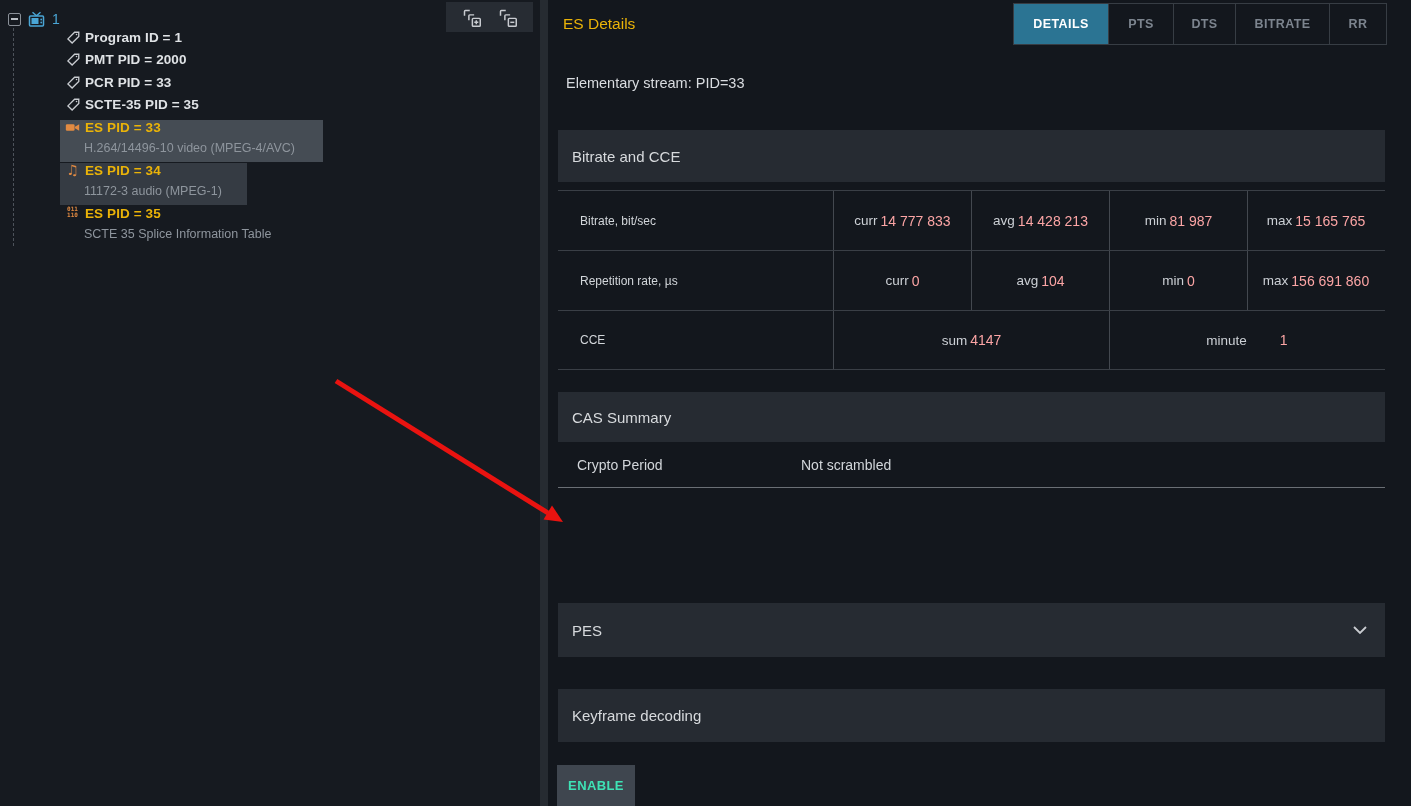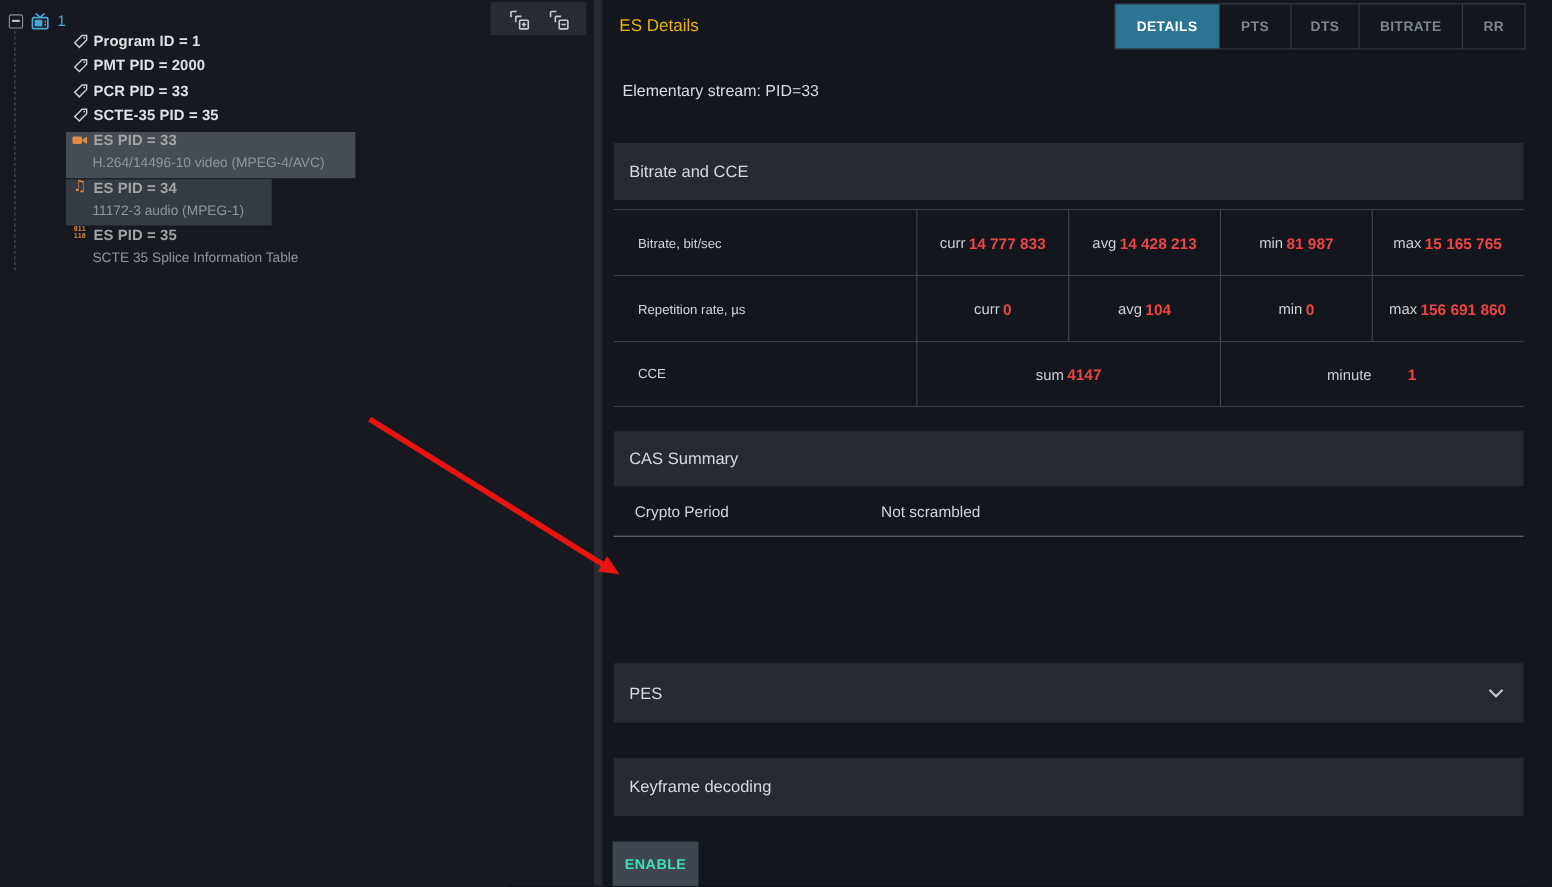--- a/index.html
+++ b/index.html
@@ -8,21 +8,21 @@
   #stage {
     position:relative; width:1411px; height:806px; overflow:hidden;
     background:#13171d; color:#dfe2e6;
   }
   
   #tree-panel { position:absolute; left:0; top:0; width:540px; height:806px; background:#161a20; }
   #panel-divider { position:absolute; left:540px; top:0; width:8px; height:806px; background:#262b31; }
   .guide { position:absolute; left:13px; top:28px; height:218px; border-left:1px dashed #4c525a; }
   .tree-row { position:absolute; height:21px; display:flex; align-items:flex-start; white-space:nowrap; }
   .tree-main { font-size:13.5px; font-weight:700; color:#dfe2e5; letter-spacing:.1px; }
-  .tree-main.orange { color:#a3a3a3; }
+  .tree-main.orange { color:#eab308; }
   .tree-sub { font-size:12.5px; font-weight:400; color:#8e959d; }
   .row-icon { width:19px; display:flex; align-items:center; justify-content:center; margin-right:3px; flex:0 0 19px; }
   .hl { position:absolute; background:#454c54; }
   .hl2 { background:#353b43; }
   #root-row { position:absolute; left:8px; top:9px; height:20px; display:flex; align-items:center; gap:6px; }
   #root-label { color:#4aa6d6; font-size:14px; }
   .expander { width:13px; height:13px; border:1.5px solid #8a9098; border-radius:2px; position:relative; }
   .expander::after { content:""; position:absolute; left:2px; right:2px; top:4.5px; height:1.5px; background:#b9bec4; }
   #tree-toolbar { position:absolute; left:446px; top:2px; width:87px; height:30px; background:#272c33; display:flex; align-items:center; justify-content:space-evenly; }
   .tool-btn { width:22px; height:22px; display:flex; align-items:center; justify-content:center; cursor:pointer; }
@@ -41,21 +41,21 @@
                     padding-left:14px; font-size:15px; color:#d7dadd; cursor:pointer; }
   .chevron { position:absolute; right:18px; top:50%; transform:translateY(-50%); }
   
   #bitrate-table { position:absolute; left:10px; top:190px; width:827px; border-top:1px solid #3a3f46; border-bottom:1px solid #3a3f46; }
   .t-row { display:flex; border-bottom:1px solid #3a3f46; }
   .t-row:last-child { border-bottom:none; }
   .t-label { width:275px; display:flex; align-items:center; padding-left:22px; font-size:12px; color:#d2d6da; }
   .t-cell { display:flex; flex-direction:row; align-items:center; justify-content:center; gap:3px; border-left:1px solid #43484f; }
   .t-cell.w1 { width:138px; } .t-cell.w1b { width:137px; } .t-cell.w2 { width:276px; } .t-cell.w2b { width:275px;gap:33px; }
   .t-key { font-size:13.5px; color:#ccd0d5; }
-  .t-val { font-size:14px; font-weight:700; color:#ef4444; }
+  .t-val { font-size:14px; font-weight:400; color:#fca5a5; }
   .h60 { height:60px; } .h58 { height:58px; }
   
   #crypto-row { position:absolute; left:10px; top:442px; width:827px; height:46px; border-bottom:1px solid #6a6f75;
                 display:flex; align-items:center; font-size:14px; color:#d2d6da; }
   #crypto-label { padding-left:19px; width:243px; }
   
   #enable-btn { position:absolute; left:9px; top:765px; width:78px; height:41px; background:#3f464f;
                 color:#3ee2b5; font-size:13px; font-weight:700; letter-spacing:.4px;
                 display:flex; align-items:center; justify-content:center; cursor:pointer; }
   

